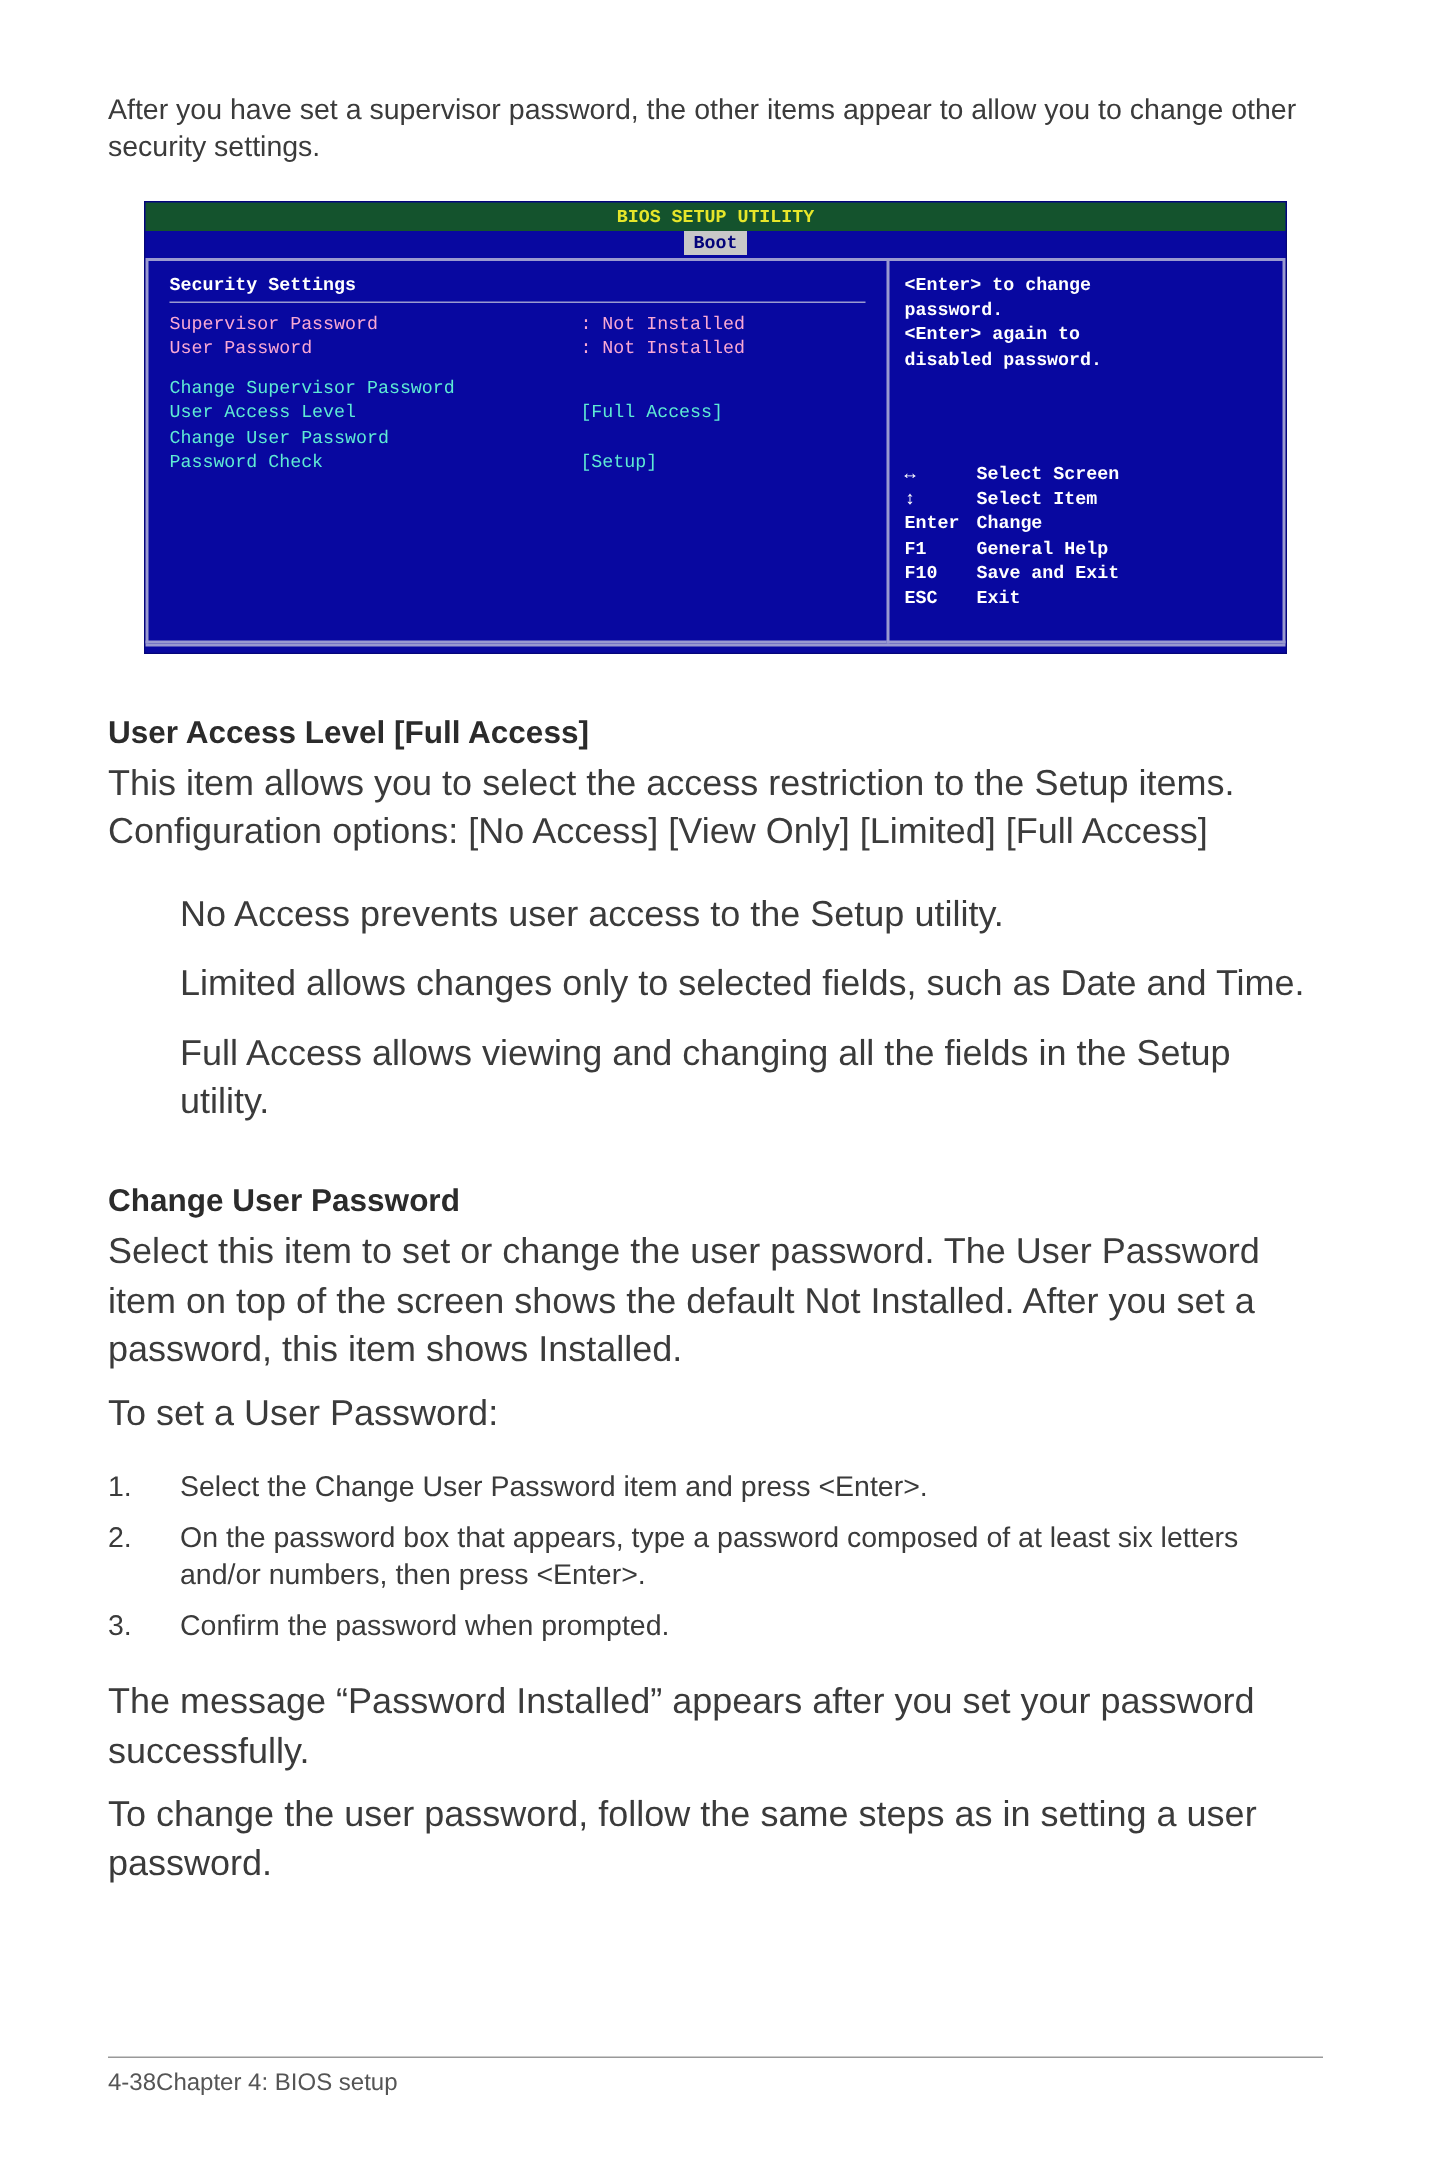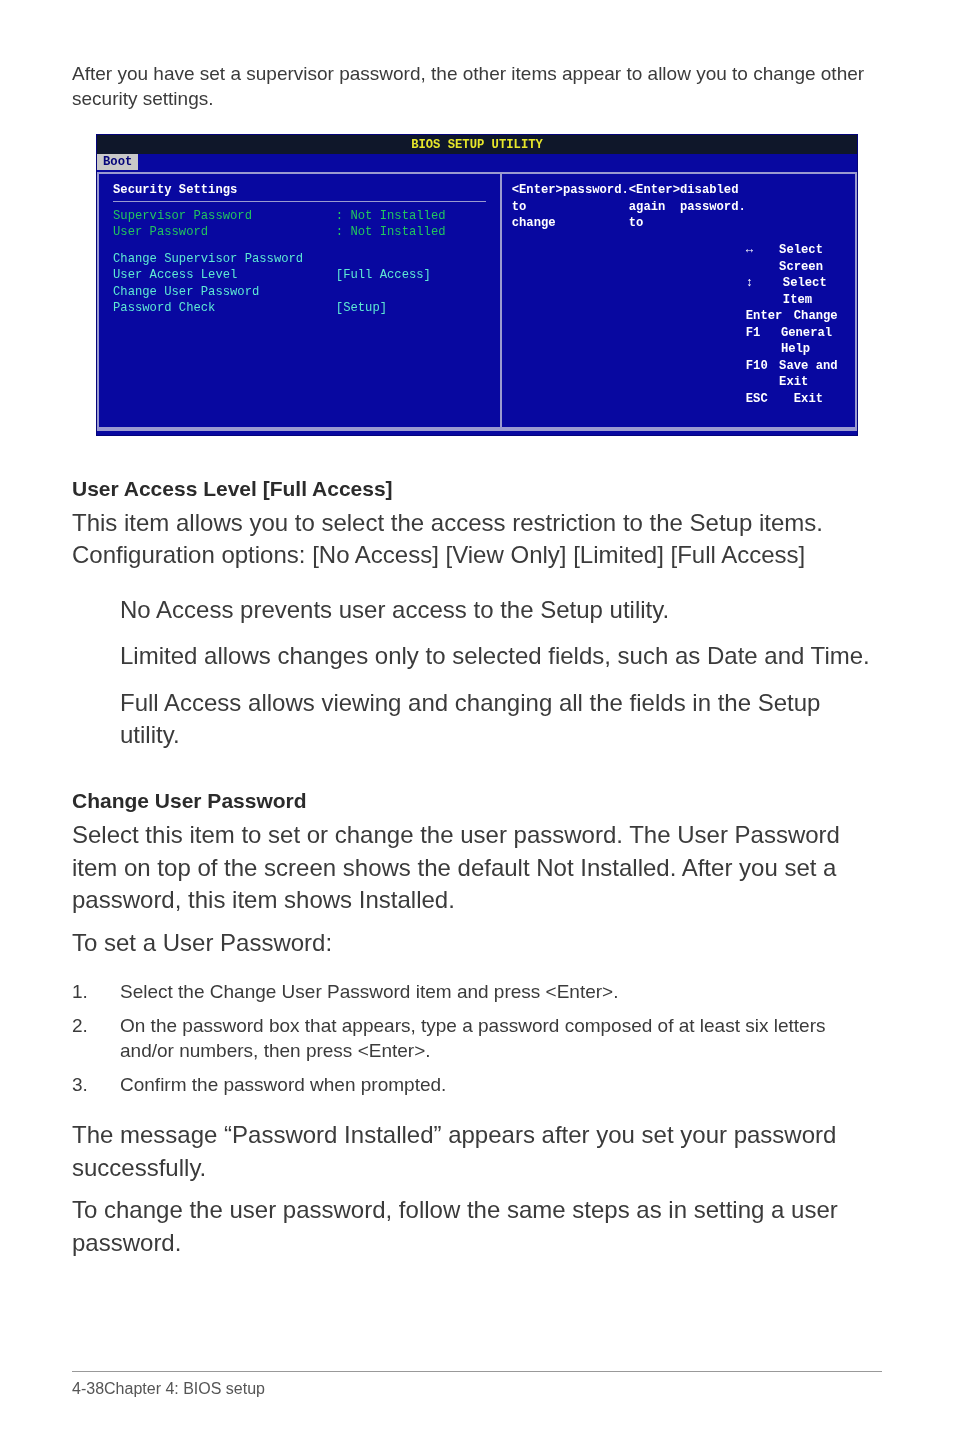--- a/index.html
+++ b/index.html
@@ -21,29 +21,29 @@
   .bios-box {
     width: 760px;
     margin: 0 auto 36px auto;
     background: #0808a0;
     font-family: "Courier New", monospace;
     font-size: 12.2px;
     line-height: 1.35;
     box-shadow: 0 0 0 1px #04047a;
   }
   .bios-title-row {
-    background: #0f172a;
+    background: #14532d;
     color: #e6e62a;
     text-align: center;
     font-weight: bold;
     padding: 2px 0 0 0;
   }
   .bios-tab-row {
     background: #0808a0;
-    text-align: left;
+    text-align: center;
     padding: 0 0 2px 0;
   }
   .bios-tab {
     display: inline-block;
     background: #c8c8c8;
     color: #04047a;
     font-weight: bold;
     padding: 0 6px;
   }
   .bios-body {
@@ -58,32 +58,32 @@
     padding: 8px 14px 30px 14px;
   }
   .bios-right {
     flex: 0 0 35%;
     border: 2px solid #9a9ad0;
     border-top: none;
     padding: 8px 10px 10px 10px;
     color: #fff;
     font-weight: bold;
     display: flex;
-    flex-direction: row;
+    flex-direction: column;
   }
   .bios-sec-head {
     color: #fff;
     font-weight: bold;
     margin-bottom: 2px;
   }
   .bios-sep {
     border-top: 1px solid #9a9ad0;
     margin: 2px 0 6px 0;
   }
-  .dim { color: #22c55e; }
+  .dim { color: #f9a8d4; }
   .wht { color: #5eead4; font-weight: normal; }
   .bios-row { display: flex; }
   .bios-row .lbl { width: 56%; }
   .bios-row .val { width: 44%; margin-left: 32px; }
   .help-nav { margin-top: auto; color: #fff; font-weight: bold; }
   .nav-line { display: flex; }
   .nav-key { display: inline-block; width: 48px; }
   .arrow-lr { color: #fff; }
   .arrow-ud { color: #fff; }
   .bios-bottom { height: 6px; background: #0808a0; border-top: 2px solid #9a9ad0; }

